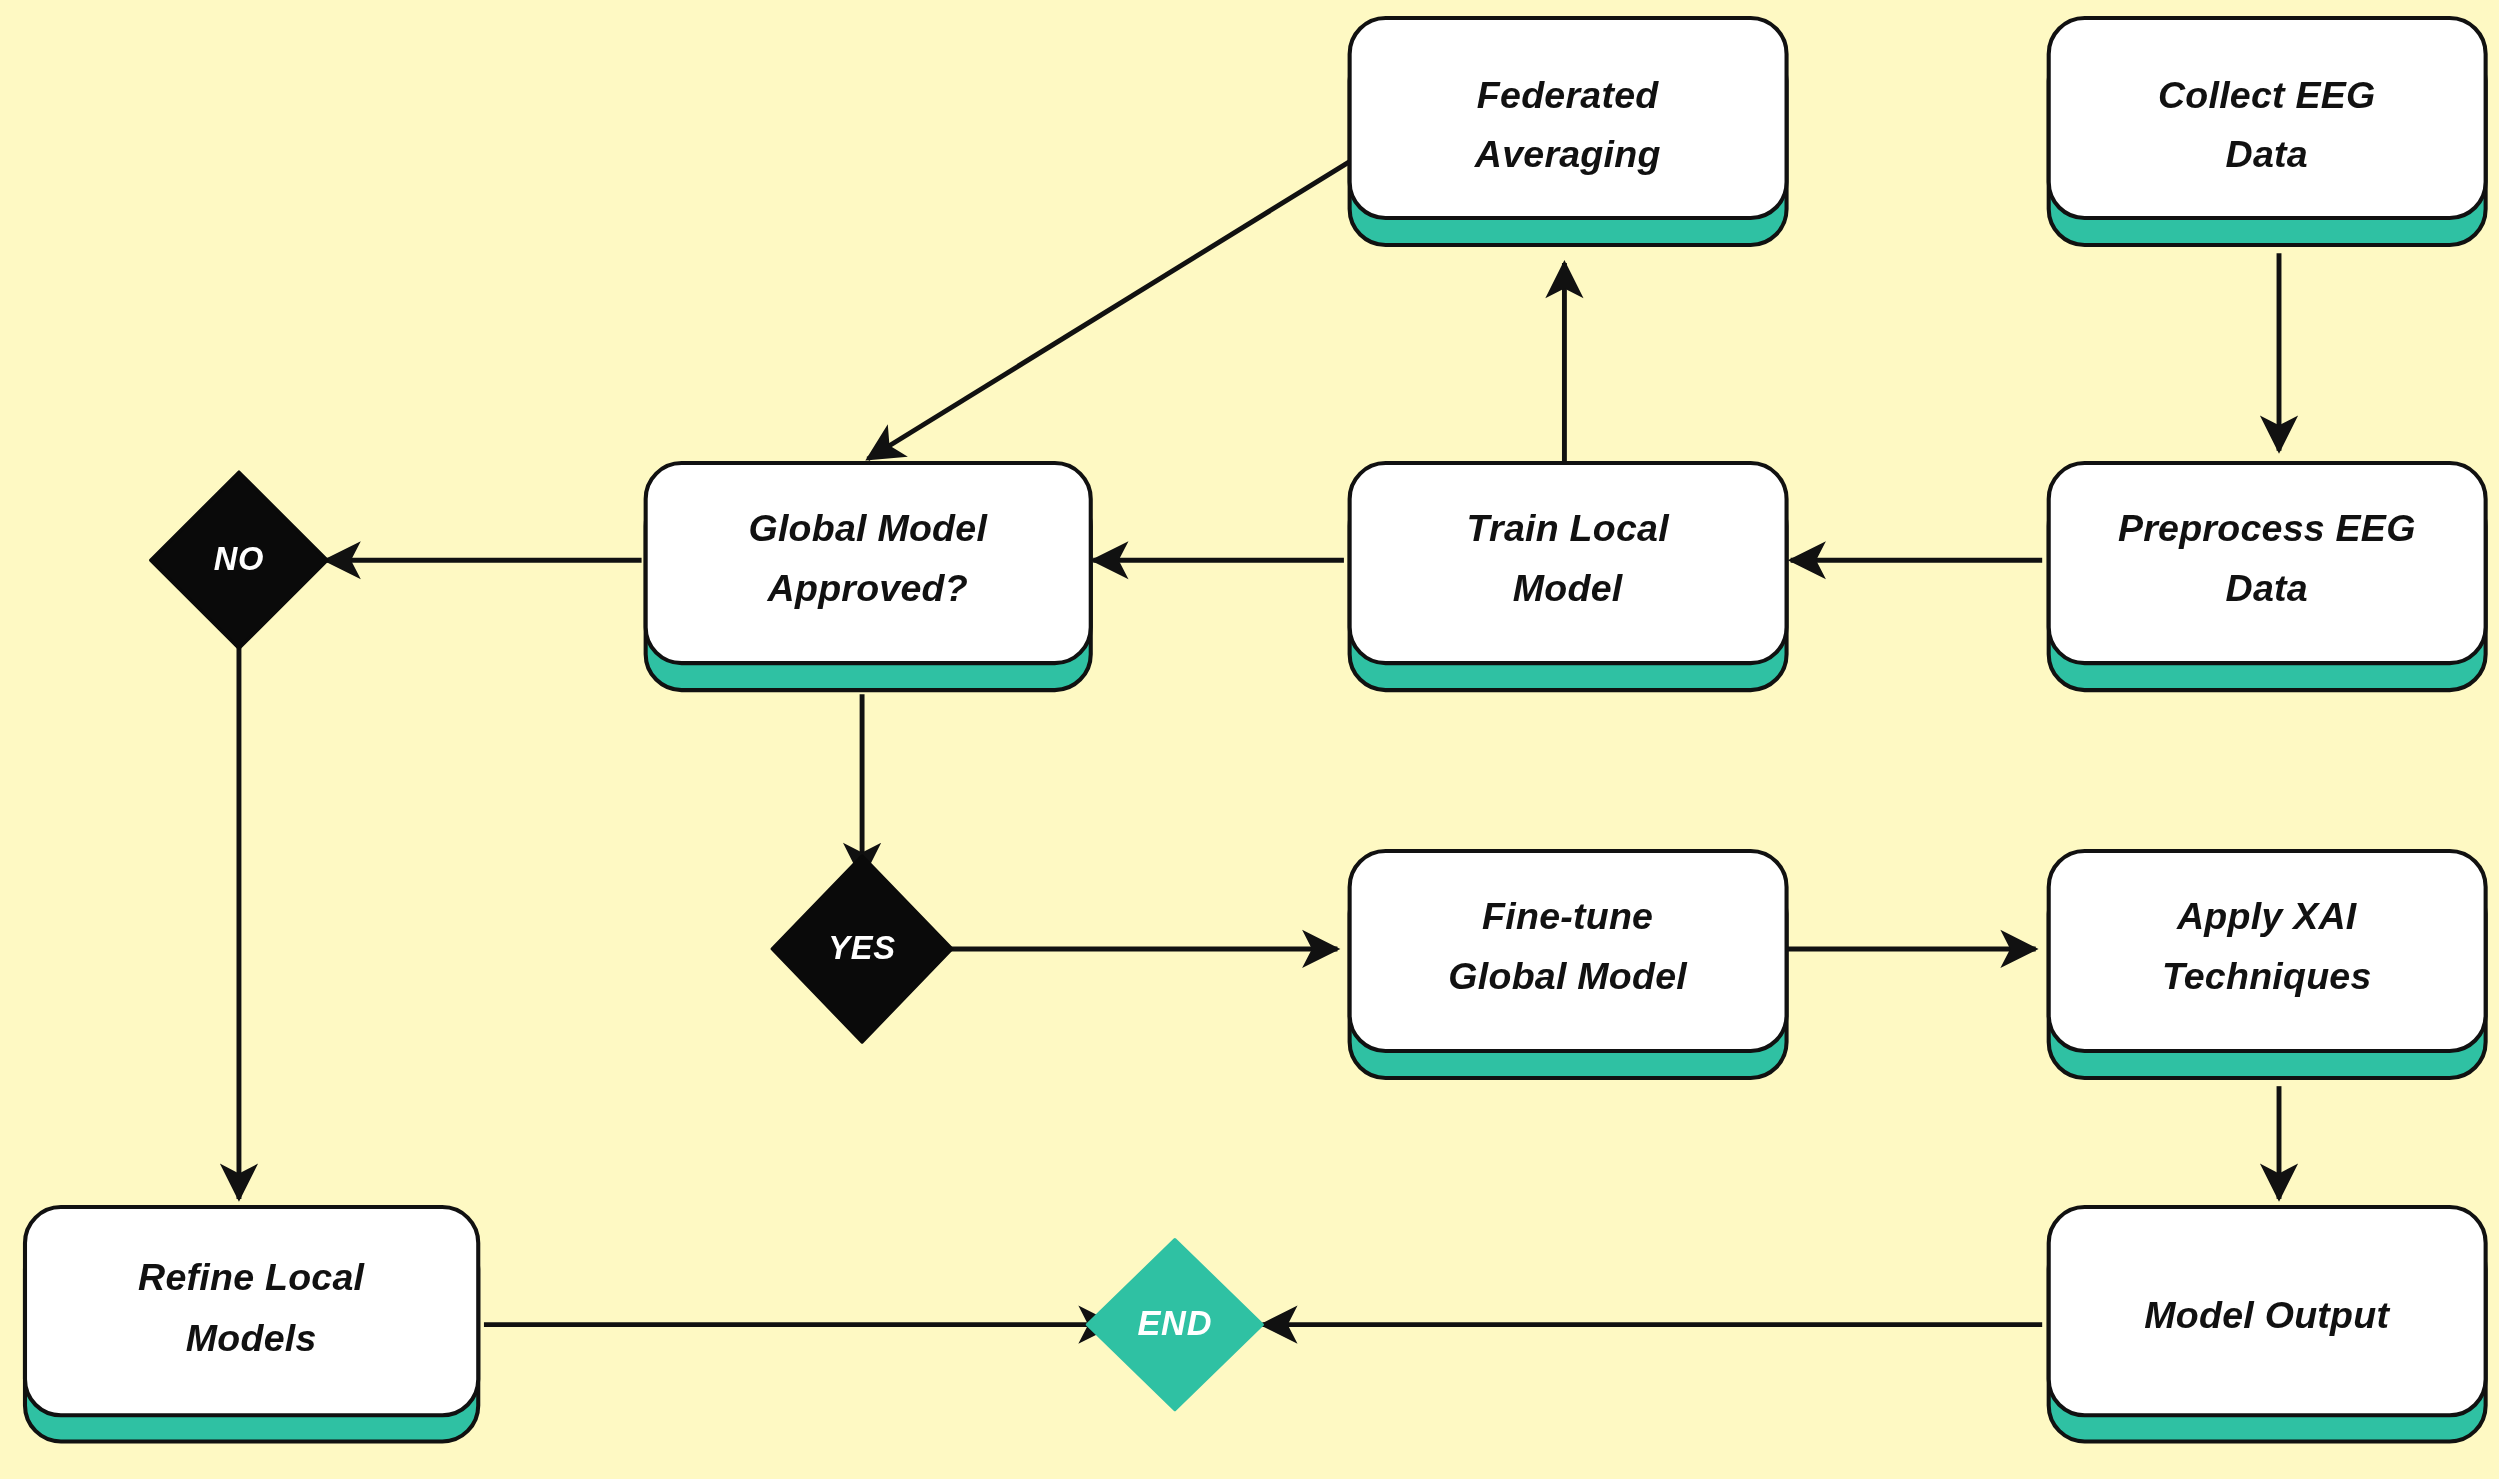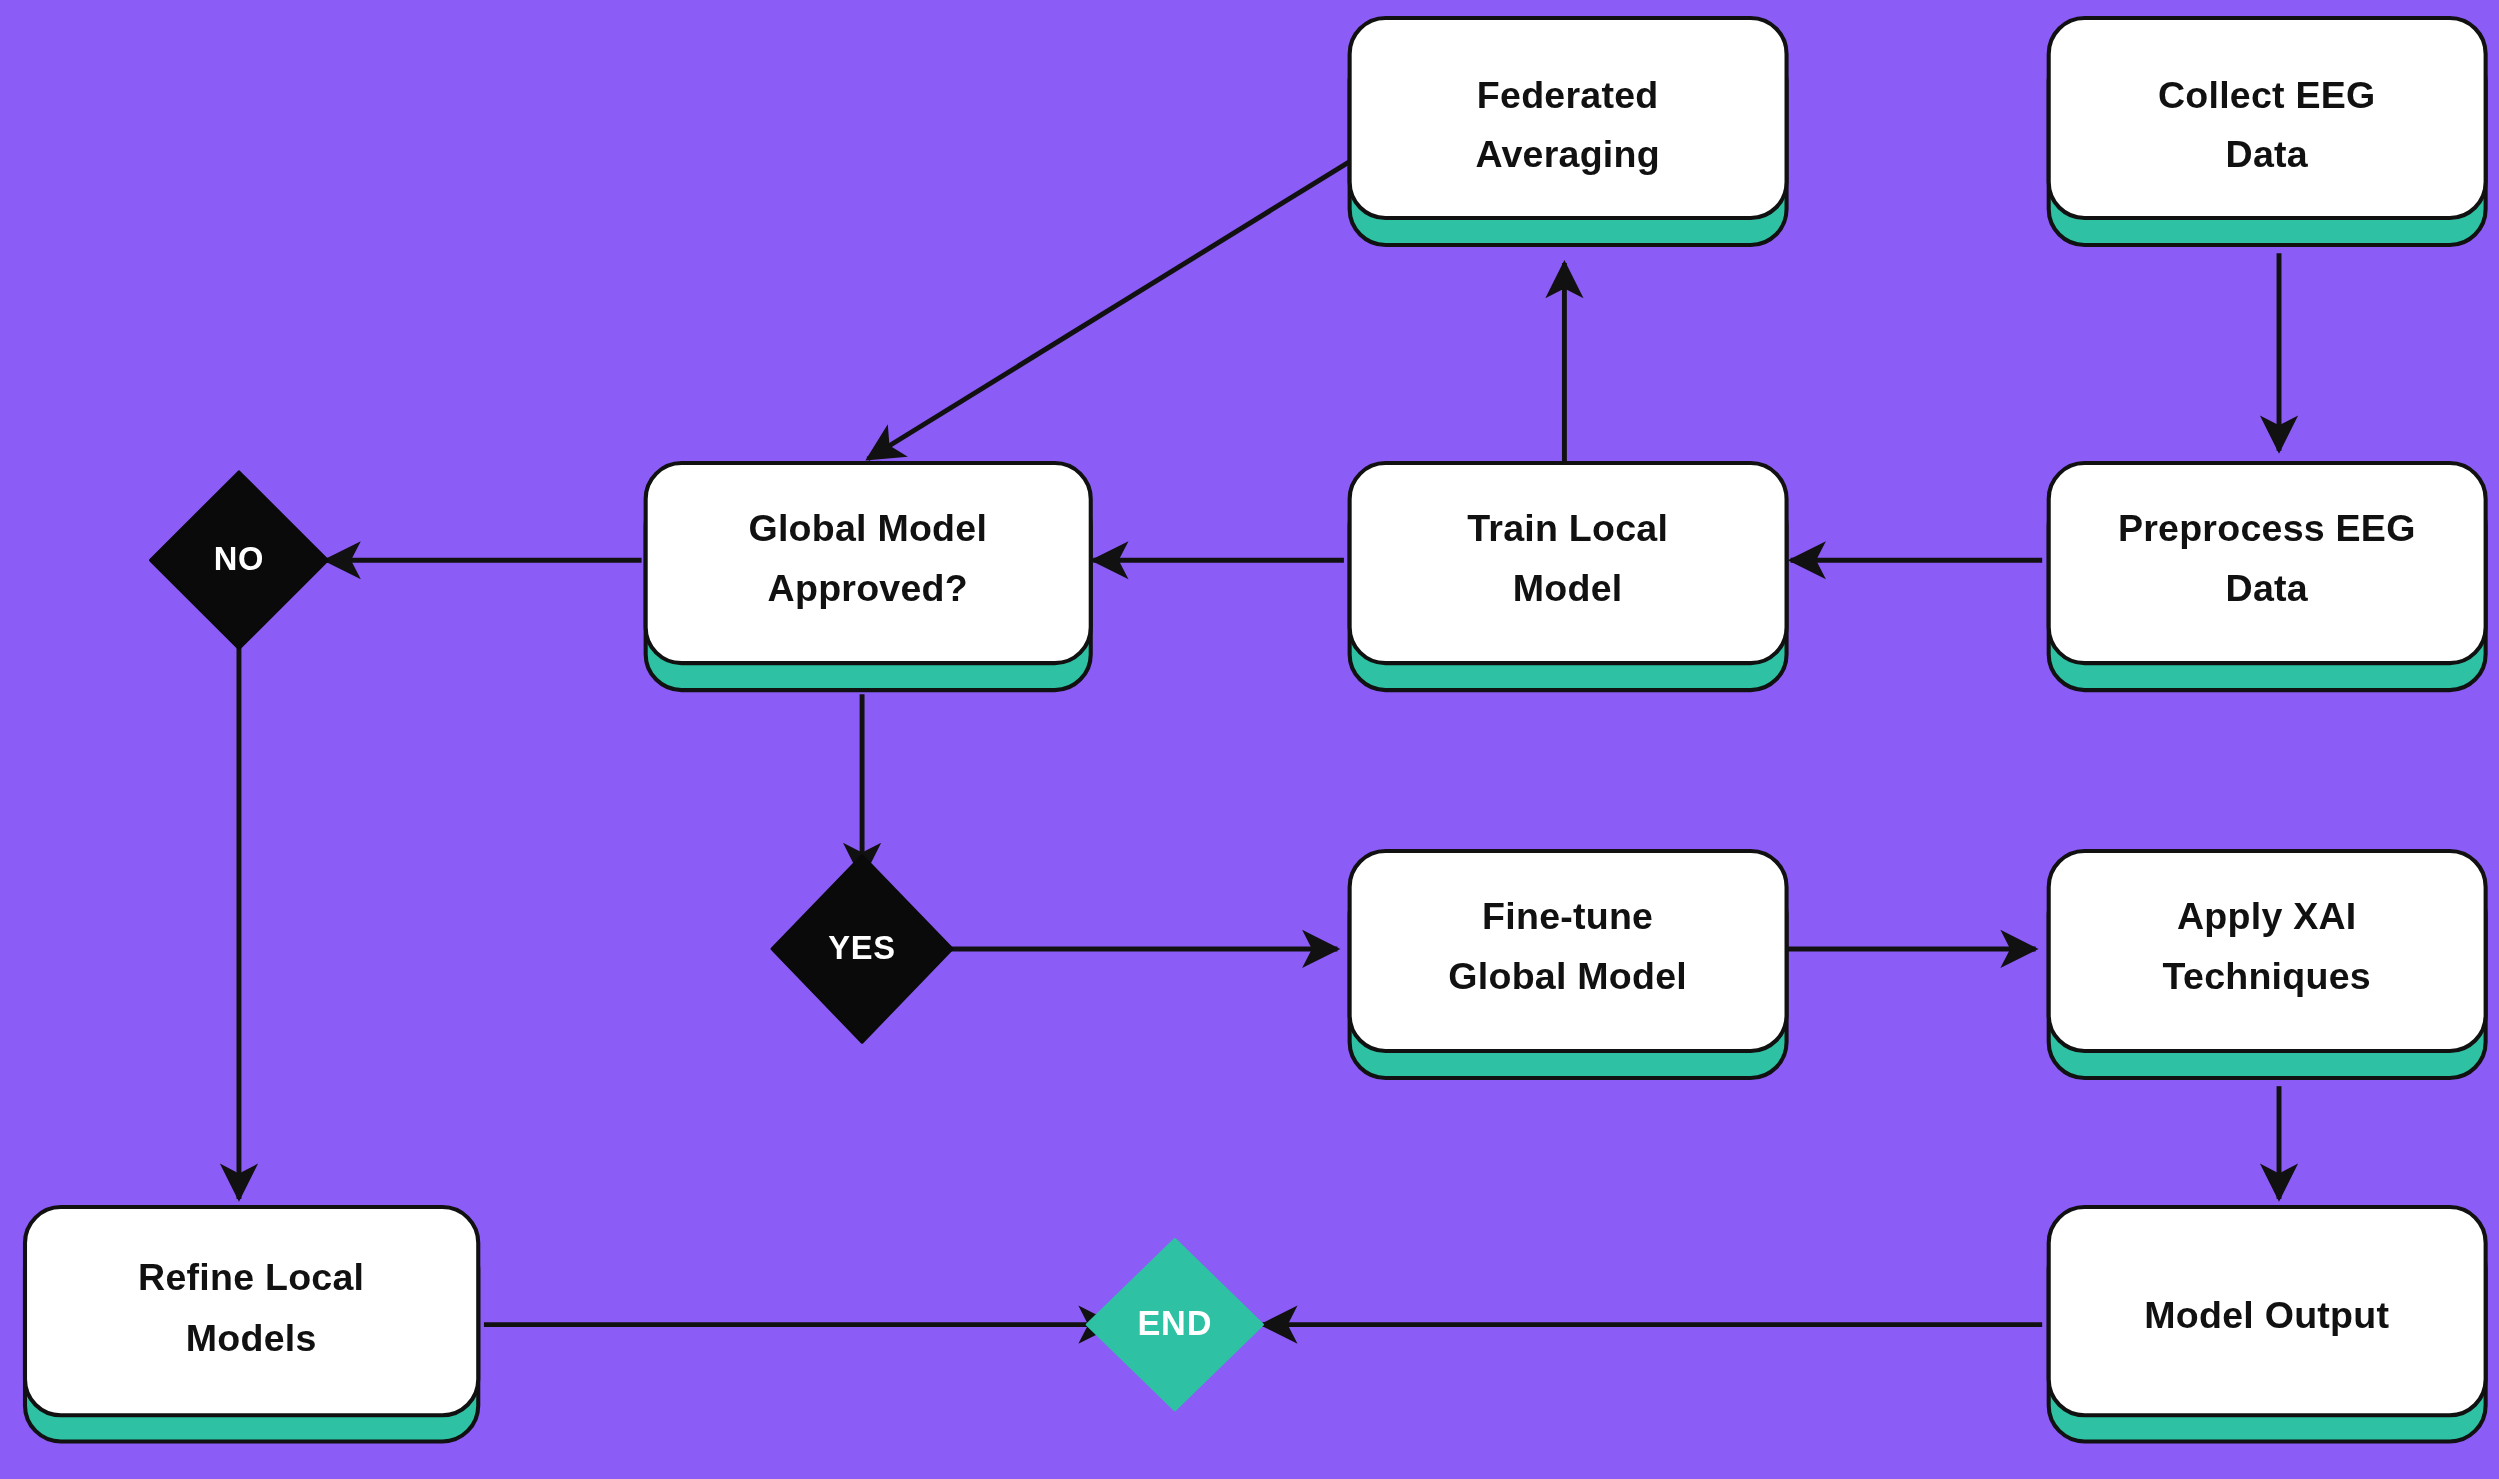--- a/index.html
+++ b/index.html
@@ -10,21 +10,22 @@
   body {
     width: 2500px;
     height: 1479px;
     overflow: hidden;
     font-family: "Liberation Sans", sans-serif;
   }
   #flow-root {
     position: relative;
     width: 2500px;
     height: 1479px;
-    background: #8b5cf6;
+    background: #fef9c3;
+    font-style: italic;
   }
   svg#flow-svg {
     position: absolute;
     top: 0;
     left: 0;
     width: 2500px;
     height: 1479px;
     display: block;
   }
   .node-label {

